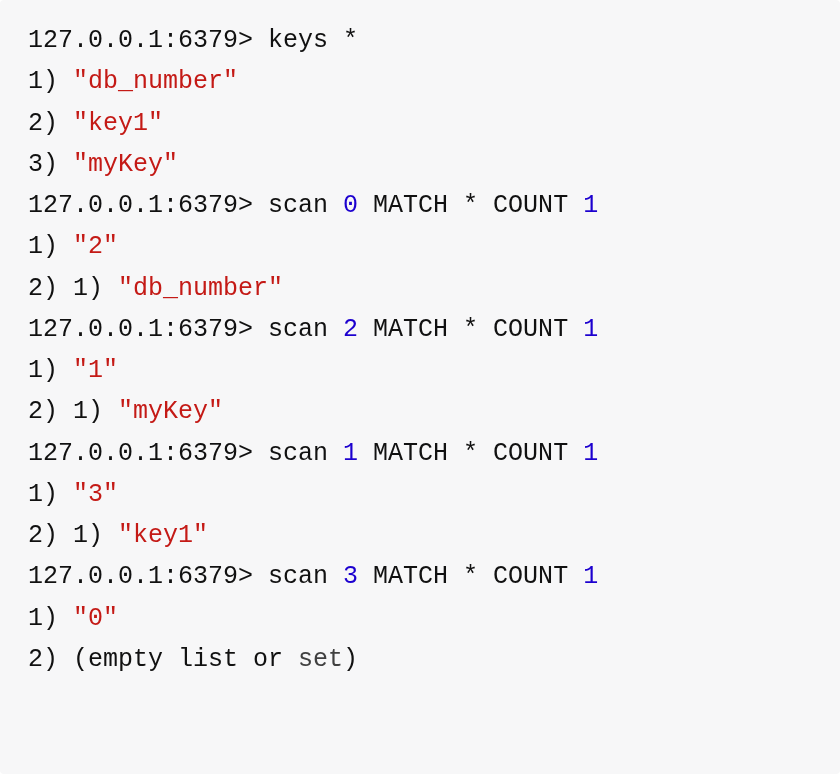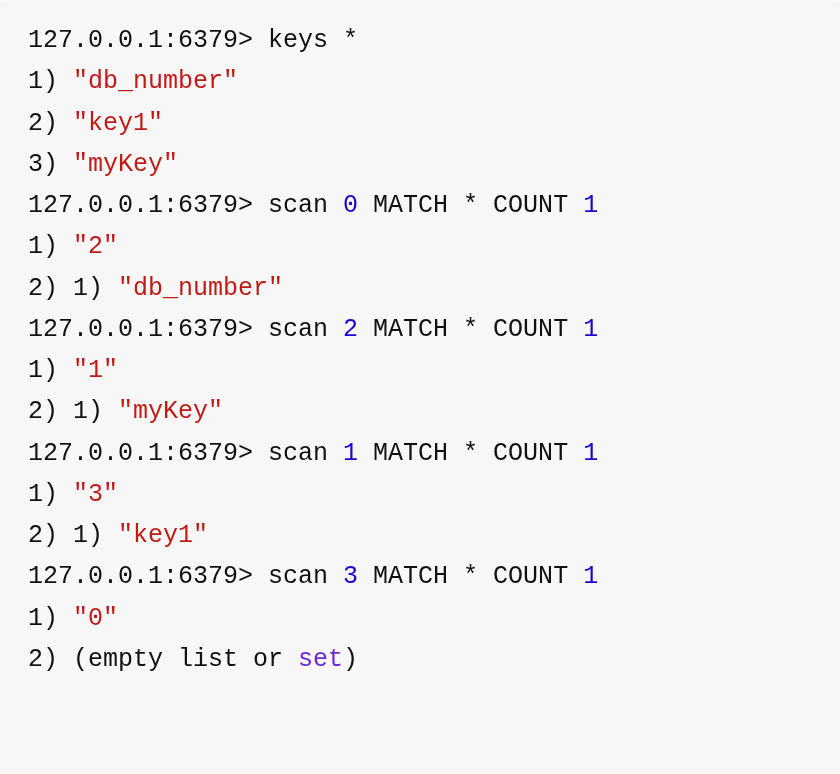--- a/index.html
+++ b/index.html
@@ -16,19 +16,19 @@
     font-family: ui-monospace, SFMono-Regular, "SF Mono", Menlo, Consolas, "Liberation Mono", monospace;
     font-size: 25px;
     line-height: 1.65;
     color: #111111;
     white-space: pre;
     border-radius: 4px;
   }
   .tok    { color: #111111; }
   .str    { color: #c41a16; }   
   .num    { color: #1c00cf; }   
-  .kw     { color: #6d28d9; }   
+  .kw     { color: #404040; }   
   .line   { display: block; }
 </style>
 </head>
 <body>
 
 <div class="code-block"><span class="line"><span class="tok">127.0.0.1:6379&gt;</span><span class="tok"> </span><span class="tok">keys *</span></span><span class="line"><span class="tok">1)</span><span class="tok"> </span><span class="str">"db_number"</span></span><span class="line"><span class="tok">2)</span><span class="tok"> </span><span class="str">"key1"</span></span><span class="line"><span class="tok">3)</span><span class="tok"> </span><span class="str">"myKey"</span></span><span class="line"><span class="tok">127.0.0.1:6379&gt;</span><span class="tok"> </span><span class="tok">scan </span><span class="num">0</span><span class="tok"> MATCH * COUNT </span><span class="num">1</span></span><span class="line"><span class="tok">1)</span><span class="tok"> </span><span class="str">"2"</span></span><span class="line"><span class="tok">2)</span><span class="tok"> </span><span class="tok">1)</span><span class="tok"> </span><span class="str">"db_number"</span></span><span class="line"><span class="tok">127.0.0.1:6379&gt;</span><span class="tok"> </span><span class="tok">scan </span><span class="num">2</span><span class="tok"> MATCH * COUNT </span><span class="num">1</span></span><span class="line"><span class="tok">1)</span><span class="tok"> </span><span class="str">"1"</span></span><span class="line"><span class="tok">2)</span><span class="tok"> </span><span class="tok">1)</span><span class="tok"> </span><span class="str">"myKey"</span></span><span class="line"><span class="tok">127.0.0.1:6379&gt;</span><span class="tok"> </span><span class="tok">scan </span><span class="num">1</span><span class="tok"> MATCH * COUNT </span><span class="num">1</span></span><span class="line"><span class="tok">1)</span><span class="tok"> </span><span class="str">"3"</span></span><span class="line"><span class="tok">2)</span><span class="tok"> </span><span class="tok">1)</span><span class="tok"> </span><span class="str">"key1"</span></span><span class="line"><span class="tok">127.0.0.1:6379&gt;</span><span class="tok"> </span><span class="tok">scan </span><span class="num">3</span><span class="tok"> MATCH * COUNT </span><span class="num">1</span></span><span class="line"><span class="tok">1)</span><span class="tok"> </span><span class="str">"0"</span></span><span class="line"><span class="tok">2)</span><span class="tok"> </span><span class="tok">(empty list or </span><span class="kw">set</span><span class="tok">)</span></span></div>
 
 </body></html>

